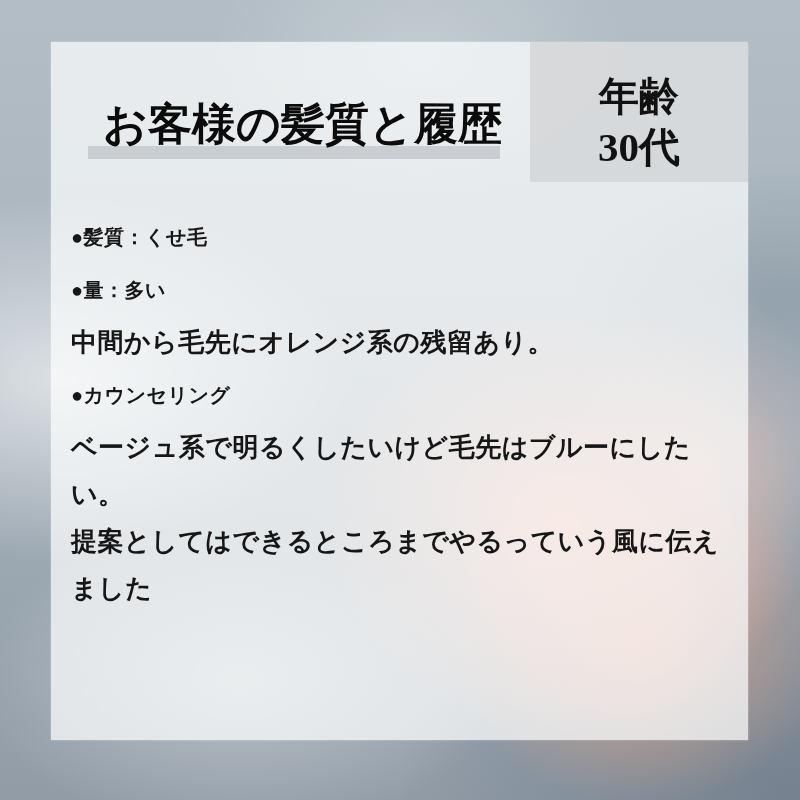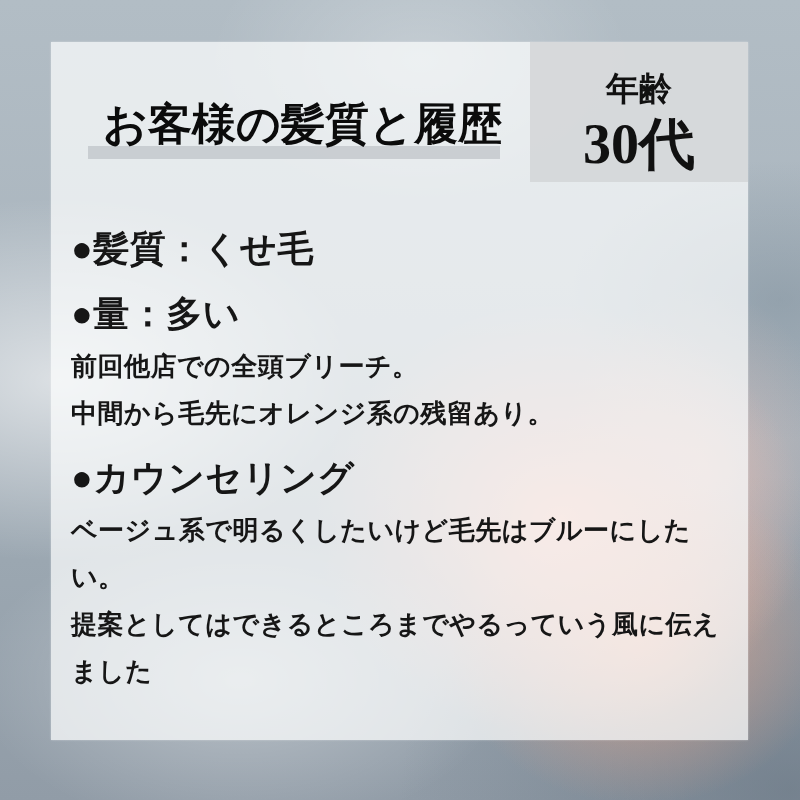--- a/index.html
+++ b/index.html
@@ -39,22 +39,22 @@
     width: 218px;
     height: 140px;
     background: rgba(213, 215, 217, 0.92);
     display: flex;
     flex-direction: column;
     align-items: center;
     justify-content: center;
     gap: 10px;
     color: #111;
   }
-  .age-label { font-size: 33px; font-weight: bold; line-height: 1; margin-top: 20px; }
-  .age-value { font-size: 56px; font-weight: bold; line-height: 1; }
+  .age-label { font-size: 40px; font-weight: bold; line-height: 1; margin-top: 20px; }
+  .age-value { font-size: 41px; font-weight: bold; line-height: 1; }
 
   .title-wrap {
     position: absolute;
     left: 37px;
     top: 58px;
     height: 56px;
   }
   .title-bar {
     position: absolute;
     left: 0;
@@ -79,23 +79,23 @@
     left: 20px;
     top: 166px;
     width: 662px;
     color: #161616;
   }
   .line {
     line-height: 47px;
     letter-spacing: 0.5px;
   }
   .line.heading {
-    font-size: 36px;
+    font-size: 20px;
     font-weight: bold;
-    margin: 18px 0 5px 0;
+    margin: 6px 0 5px 0;
   }
   .line.plain {
     font-size: 26px;
     font-weight: bold;
   }
 </style>
 </head>
 <body>
 
 <div class="stage">
@@ -107,21 +107,20 @@
     </div>
 
     <div class="title-wrap">
       <div class="title-bar"></div>
       <h1 class="title">お客様の髪質と履歴</h1>
     </div>
 
     <div class="body-text">
       <div class="line heading">●髪質：くせ毛</div>
       <div class="line heading">●量：多い</div>
-      <div class="line plain">前回他店での全頭ブリーチ。</div>
       <div class="line plain">中間から毛先にオレンジ系の残留あり。</div>
       <div class="line heading">●カウンセリング</div>
       <div class="line plain">ベージュ系で明るくしたいけど毛先はブルーにしたい。</div>
       <div class="line plain">提案としてはできるところまでやるっていう風に伝えました</div>
     </div>
 
   </div>
 </div>
 
 </body></html>

